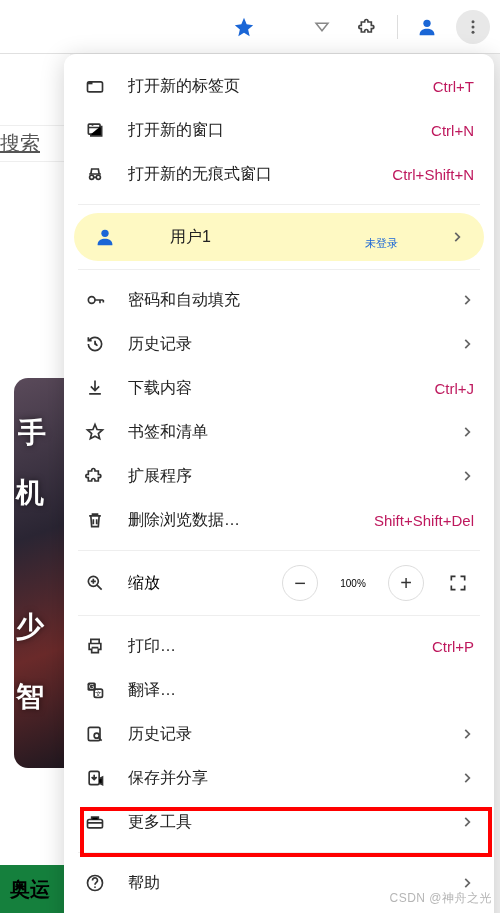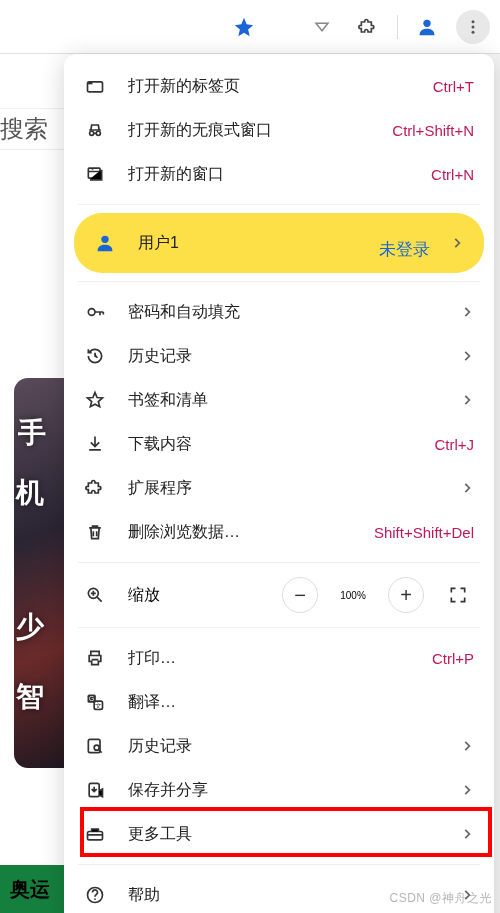--- a/index.html
+++ b/index.html
@@ -40,28 +40,29 @@
   position: absolute;
   left: 0;
   top: 54px;
   width: 70px;
   bottom: 0;
   background: #fff;
 }
 .bg-search {
   position: absolute;
   left: 0;
-  top: 108px;
-  font-size: 24px;
+  top: 125px;
+  font-size: 20px;
   color: #555;
   padding: 4px 0;
   background:#fff;
   border-top:1px solid #eee;
   border-bottom:1px solid #eee;
   width:70px;
+  text-decoration:underline;
 }
 .bg-image {
   position: absolute;
   left: 14px;
   top: 378px;
   width: 56px;
   height: 390px;
   border-radius: 14px 0 0 14px;
   background: linear-gradient(160deg,#5a4a5a 0%,#2a2533 40%,#6a2a2a 70%,#201820 100%);
   overflow: hidden;
@@ -109,29 +110,30 @@
   display: flex;
   align-items: center;
   justify-content: center;
   margin-right: 20px;
   color: #333;
 }
 .menu-item .mi-label { flex: 1; }
 .menu-item .mi-shortcut { color: #be185d; font-size: 15px; }
 .menu-item .mi-chevron { margin-left: 12px; color: #666; }
 .menu-item.profile {
-  background: #fde047;
+  background: #fef9c3;
   border-radius: 28px;
   margin: 6px 10px;
-  height: 60px;
+  height: 48px;
+  gap: 32px;
 }
 .menu-item.profile .mi-icon { color: #1a66d6; }
 .menu-item.profile .mi-status {
   color: #1a66d6;
-  font-size: 17px;
+  font-size: 11px;
   margin-right: 8px;
   margin-top: 12px;
 }
 .menu hr {
   border: none;
   border-top: 1px solid #eee;
   margin: 8px 14px;
 }
 
 
@@ -244,42 +246,42 @@
           <rect x="3" y="7" width="6" height="3" fill="#333"></rect>
         </svg>
       </span>
     <span class="mi-label">打开新的标签页</span>
     <span class="mi-shortcut">Ctrl+T</span>
   </div>
 
   <div class="menu-item">
     <span class="mi-icon">
         <svg width="20" height="20" viewBox="0 0 24 24">
+          <rect x="4" y="5" width="14" height="12" rx="1" fill="none" stroke="#333" stroke-width="2"></rect>
+          <path stroke="#333" stroke-width="2" d="M9 5v2M4 9h14"></path>
+          <path stroke="#333" stroke-width="2" d="M18 8h2v11H7v-2"></path>
+        </svg>
+      </span>
+    <span class="mi-label">打开新的窗口</span>
+    <span class="mi-shortcut">Ctrl+N</span>
+  </div>
+
+  <div class="menu-item">
+    <span class="mi-icon">
+        <svg width="20" height="20" viewBox="0 0 24 24">
           <path fill="none" stroke="#333" stroke-width="2" d="M5 12h14M7 12l1-6h8l1 6"></path>
           <circle cx="8" cy="16" r="2.5" fill="none" stroke="#333" stroke-width="2"></circle>
           <circle cx="16" cy="16" r="2.5" fill="none" stroke="#333" stroke-width="2"></circle>
           <path stroke="#333" stroke-width="2" d="M10.5 16h3"></path>
         </svg>
       </span>
     <span class="mi-label">打开新的无痕式窗口</span>
     <span class="mi-shortcut">Ctrl+Shift+N</span>
   </div>
 
-  <div class="menu-item">
-    <span class="mi-icon">
-        <svg width="20" height="20" viewBox="0 0 24 24">
-          <rect x="4" y="5" width="14" height="12" rx="1" fill="none" stroke="#333" stroke-width="2"></rect>
-          <path stroke="#333" stroke-width="2" d="M9 5v2M4 9h14"></path>
-          <path stroke="#333" stroke-width="2" d="M18 8h2v11H7v-2"></path>
-        </svg>
-      </span>
-    <span class="mi-label">打开新的窗口</span>
-    <span class="mi-shortcut">Ctrl+N</span>
-  </div>
-
   <hr>
 
   <div class="menu-item profile">
     <span class="mi-icon">
         <svg width="22" height="22" viewBox="0 0 24 24">
           <circle cx="12" cy="8" r="4" fill="#1a66d6"></circle>
           <path fill="#1a66d6" d="M4 20c0-4 4-6 8-6s8 2 8 6v1H4z"></path>
         </svg>
       </span>
     <span class="mi-label">用户1</span>
@@ -319,39 +321,39 @@
     <span class="mi-chevron">
         <svg width="14" height="14" viewBox="0 0 24 24">
           <path fill="none" stroke="#666" stroke-width="3" d="M9 5l7 7-7 7"></path>
         </svg>
       </span>
   </div>
 
   <div class="menu-item">
     <span class="mi-icon">
         <svg width="20" height="20" viewBox="0 0 24 24">
-          <path fill="none" stroke="#333" stroke-width="2" d="M12 3l2.5 6 6.5.5-5 4.3 1.6 6.2L12 17l-5.6 3 1.6-6.2-5-4.3 6.5-.5z"></path>
-        </svg>
-      </span>
-    <span class="mi-label">书签和清单</span>
-    <span class="mi-chevron">
-        <svg width="14" height="14" viewBox="0 0 24 24">
-          <path fill="none" stroke="#666" stroke-width="3" d="M9 5l7 7-7 7"></path>
-        </svg>
-      </span>
-  </div>
-
-  <div class="menu-item">
-    <span class="mi-icon">
-        <svg width="20" height="20" viewBox="0 0 24 24">
           <path fill="none" stroke="#333" stroke-width="2" d="M12 3v12m-5-5l5 5 5-5M5 19h14"></path>
         </svg>
       </span>
     <span class="mi-label">下载内容</span>
     <span class="mi-shortcut">Ctrl+J</span>
+  </div>
+
+  <div class="menu-item">
+    <span class="mi-icon">
+        <svg width="20" height="20" viewBox="0 0 24 24">
+          <path fill="none" stroke="#333" stroke-width="2" d="M12 3l2.5 6 6.5.5-5 4.3 1.6 6.2L12 17l-5.6 3 1.6-6.2-5-4.3 6.5-.5z"></path>
+        </svg>
+      </span>
+    <span class="mi-label">书签和清单</span>
+    <span class="mi-chevron">
+        <svg width="14" height="14" viewBox="0 0 24 24">
+          <path fill="none" stroke="#666" stroke-width="3" d="M9 5l7 7-7 7"></path>
+        </svg>
+      </span>
   </div>
 
   <div class="menu-item">
     <span class="mi-icon">
         <svg width="20" height="20" viewBox="0 0 24 24">
           <path fill="none" stroke="#333" stroke-width="2" d="M10 3a2 2 0 012 2v1h4v4h1a2 2 0 110 4h-1v4h-4v-1a2 2 0 10-4 0v1H4v-4H3a2 2 0 110-4h1V6h4V5a2 2 0 012-2z"></path>
         </svg>
       </span>
     <span class="mi-label">扩展程序</span>
     <span class="mi-chevron">

